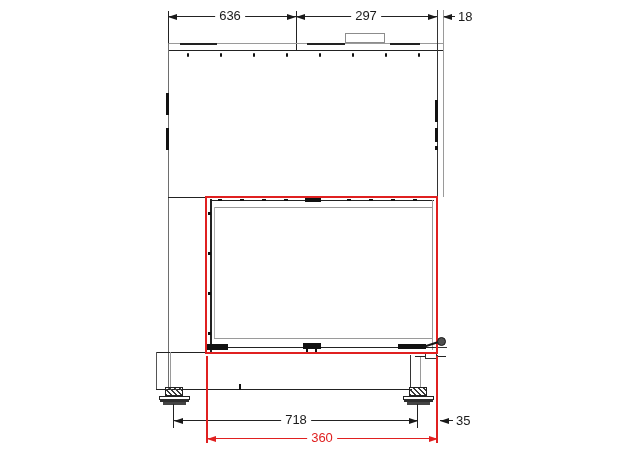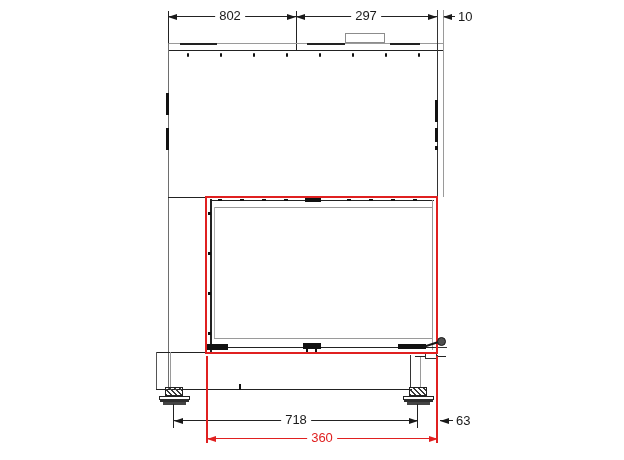--- a/index.html
+++ b/index.html
@@ -49,26 +49,26 @@
 <div id="canvas">
 
   <div>
     <div class="ln w1" style="left:168px;top:11px;height:32px"></div>
     <div class="ln w1" style="left:296px;top:11px;height:39px"></div>
     <div class="ln h1" style="left:168px;top:16px;width:269px"></div>
     <div class="arr l" style="left:168px;top:13.5px"></div>
     <div class="arr r" style="left:287px;top:13.5px"></div>
     <div class="arr l" style="left:296px;top:13.5px"></div>
     <div class="arr r" style="left:428px;top:13.5px"></div>
-    <span class="dim-label" style="left:230px;top:16px">802</span>
+    <span class="dim-label" style="left:230px;top:16px">636</span>
     <span class="dim-label" style="left:366px;top:16px">297</span>
 
     <div class="ln h1" style="left:443px;top:16px;width:12px"></div>
     <div class="arr l" style="left:443px;top:13.5px"></div>
-    <span class="dim-label side" style="left:458px;top:17px">10</span>
+    <span class="dim-label side" style="left:458px;top:17px">18</span>
   </div>
 
   <div>
 
     <div class="ln light h1" style="left:168px;top:43px;width:275px"></div>
     <div class="ln" style="left:180px;top:42.5px;width:37px;height:2px"></div>
     <div class="ln" style="left:307px;top:42.5px;width:38px;height:2px"></div>
     <div class="ln" style="left:390px;top:42.5px;width:30px;height:2px"></div>
     <div class="flue"></div>
     <div class="ln h1" style="left:168px;top:50px;width:275px"></div>
@@ -157,21 +157,21 @@
 
   <div>
 
     <div class="ln h1" style="left:174px;top:420px;width:244px"></div>
     <div class="arr l" style="left:174px;top:417.5px"></div>
     <div class="arr r" style="left:409px;top:417.5px"></div>
     <span class="dim-label" style="left:296px;top:420px">718</span>
 
     <div class="ln h1" style="left:440px;top:420px;width:13px"></div>
     <div class="arr l" style="left:440px;top:417.5px"></div>
-    <span class="dim-label side" style="left:456px;top:421px">63</span>
+    <span class="dim-label side" style="left:456px;top:421px">35</span>
 
     <div class="ln red" style="left:207px;top:438px;width:231px;height:1px;z-index:6"></div>
     <div class="arr red l" style="left:207px;top:435.5px"></div>
     <div class="arr red r" style="left:429px;top:435.5px"></div>
     <span class="dim-label red" style="left:322px;top:438px">360</span>
   </div>
 
 </div>
 
 </body></html>

